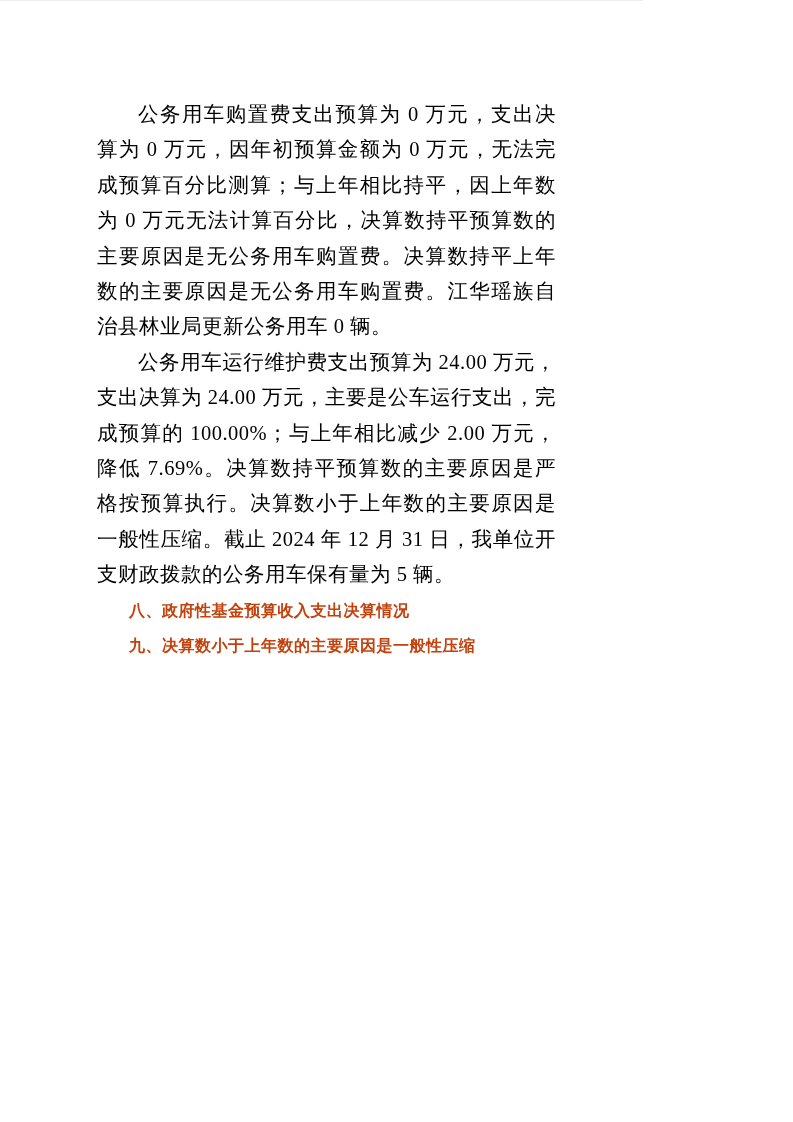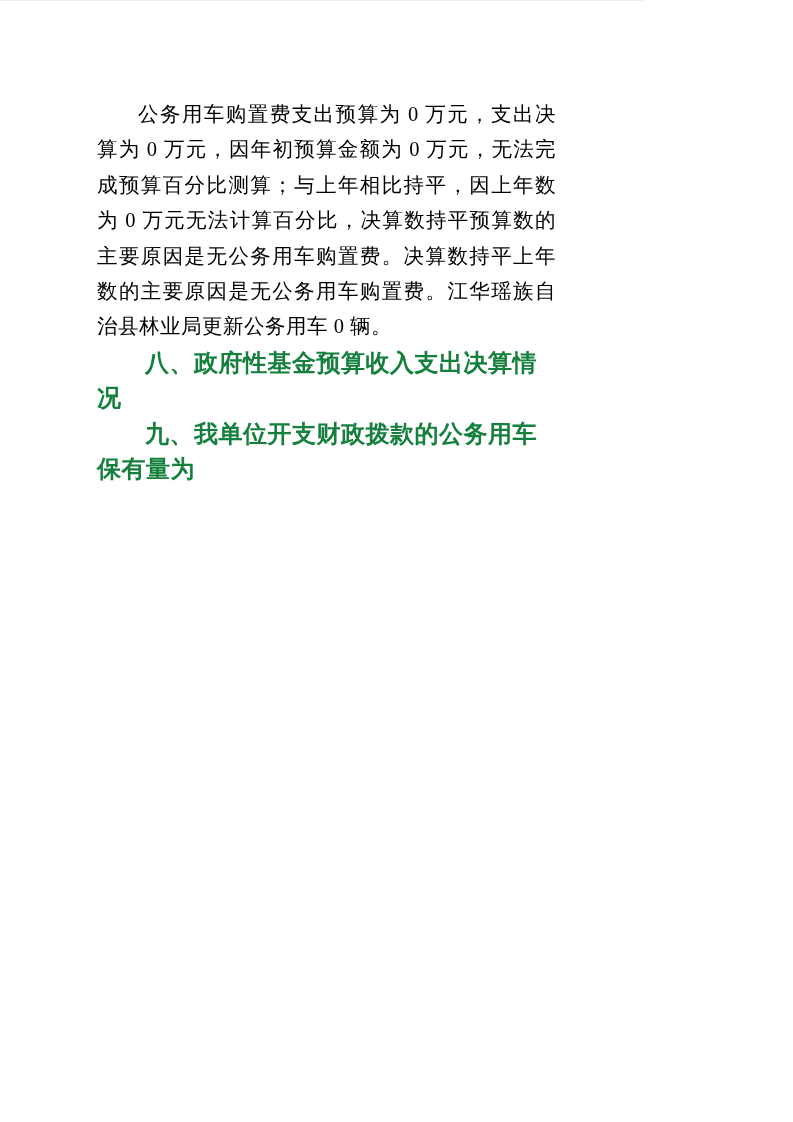--- a/index.html
+++ b/index.html
@@ -26,35 +26,36 @@
     line-height: 35.4px;
     text-align: justify;
     text-indent: 2em;
     color: #000000;
     letter-spacing: 0.5px;
   }
   .heading {
     margin: 0;
     font-family: "Liberation Sans", "DejaVu Sans", sans-serif;
     font-weight: bold;
-    font-size: 24px;
+    font-size: 16px;
     line-height: 35.4px;
     text-align: left;
     text-indent: 2em;
-    color: #15803d;
+    color: #c2410c;
     letter-spacing: 0.5px;
   }
 </style>
 </head>
 <body>
 
 <div class="page">
   <p class="para">公务用车购置费支出预算为 0 万元，支出决算为 0 万元，因年初预算金额为 0 万元，无法完成预算百分比测算；与上年相比持平，因上年数为 0 万元无法计算百分比，决算数持平预算数的主要原因是无公务用车购置费。决算数持平上年数的主要原因是无公务用车购置费。江华瑶族自治县林业局更新公务用车 0 辆。</p>
 
+  <p class="para">公务用车运行维护费支出预算为 24.00 万元，支出决算为 24.00 万元，主要是公车运行支出，完成预算的 100.00%；与上年相比减少 2.00 万元，降低 7.69%。决算数持平预算数的主要原因是严格按预算执行。决算数小于上年数的主要原因是一般性压缩。截止 2024 年 12 月 31 日，我单位开支财政拨款的公务用车保有量为 5 辆。</p>
 
 
   <h2 class="heading">八、政府性基金预算收入支出决算情况</h2>
 
 
 
 
-  <h2 class="heading">九、我单位开支财政拨款的公务用车保有量为</h2>
+  <h2 class="heading">九、决算数小于上年数的主要原因是一般性压缩</h2>
 </div>
 
 </body></html>

